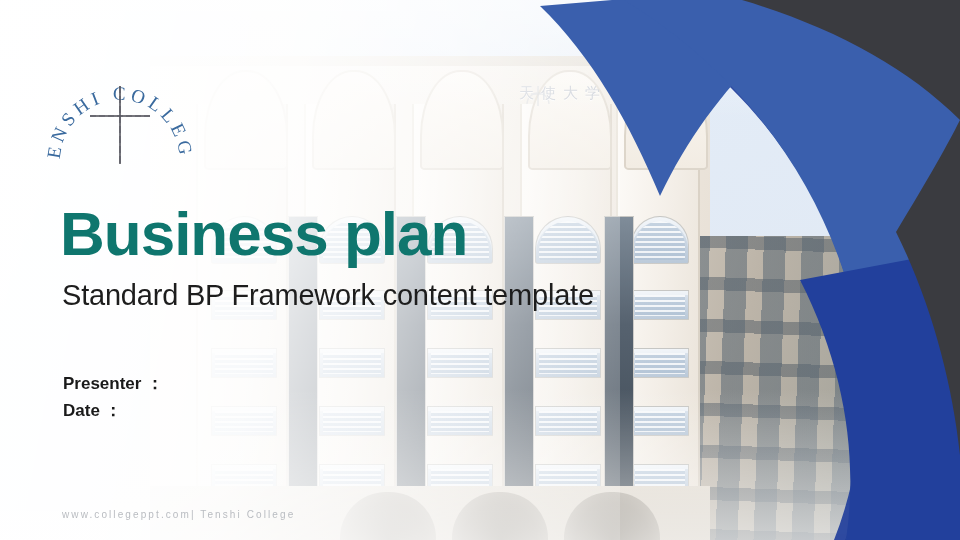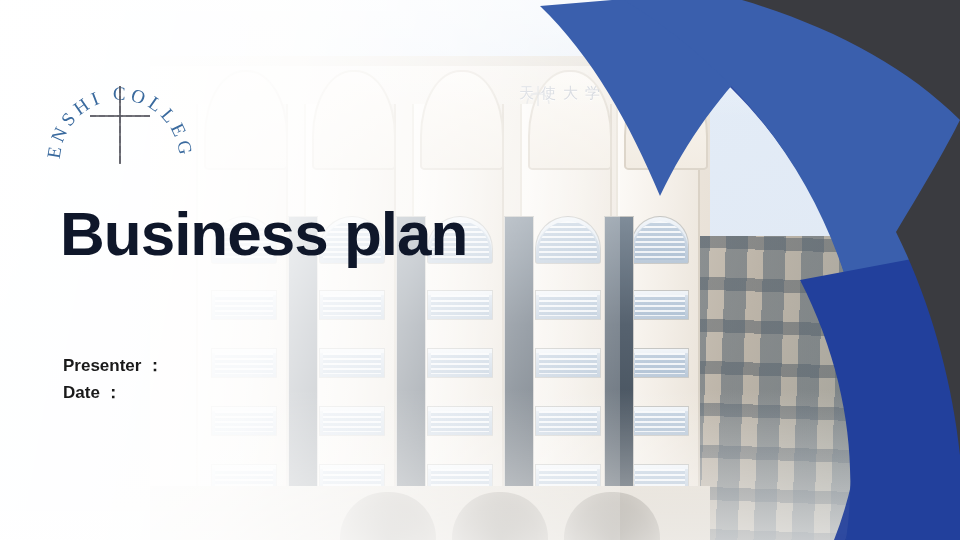--- a/index.html
+++ b/index.html
@@ -112,29 +112,29 @@
 
   
   #deco{position:absolute;inset:0;width:960px;height:540px;}
 
   
   .logo{position:absolute;left:42px;top:40px;width:156px;height:150px;}
 
   
   .title{
     position:absolute;left:60px;top:203px;
-    font-size:62px;font-weight:bold;color:#0f172a;
+    font-size:62px;font-weight:bold;color:#0f766e;
     letter-spacing:-1px;line-height:1;white-space:nowrap;
   }
   .subtitle{
     position:absolute;left:62px;top:279px;
     font-size:29px;font-weight:normal;color:#1d1d1d;
     letter-spacing:-.2px;white-space:nowrap;
   }
-  .meta{position:absolute;left:63px;top:352px;text-align:center;}
+  .meta{position:absolute;left:63px;top:370px;text-align:center;}
   .meta-row{
     display:flex;align-items:baseline;
     font-size:17px;color:#1a1a1a;line-height:27px;white-space:nowrap;
   }
   .meta-label{font-weight:bold;}
   .meta-sep{font-weight:bold;padding:0 2px 0 5px;}
   .meta-value{font-weight:normal;padding-left:6px;color:#2a2a2a;}
 
   .footer{
     position:absolute;left:62px;top:509px;
@@ -317,25 +317,27 @@
 
     <g stroke="#4a4a52" stroke-width="1.5">
       <line x1="78" y1="46" x2="78" y2="124"></line>
       <line x1="48" y1="76" x2="108" y2="76"></line>
       <line x1="78" y1="46" x2="78" y2="124" stroke-dasharray="7 3" stroke="#5c5c66" stroke-width="1.2"></line>
       <line x1="48" y1="76" x2="108" y2="76" stroke-dasharray="6 3" stroke="#5c5c66" stroke-width="1.2"></line>
     </g>
   </svg>
 
   <div class="title">Business plan</div>
+  <div class="subtitle">Standard BP Framework content template</div>
 
   <div class="meta">
     <div class="meta-row">
       <span class="meta-label">Presenter</span>
       <span class="meta-sep">：</span>
     </div>
     <div class="meta-row">
       <span class="meta-label">Date</span>
       <span class="meta-sep">：</span>
     </div>
   </div>
 
+  <div class="footer">www.collegeppt.com| Tenshi College</div>
 </div>
 
 </body></html>

